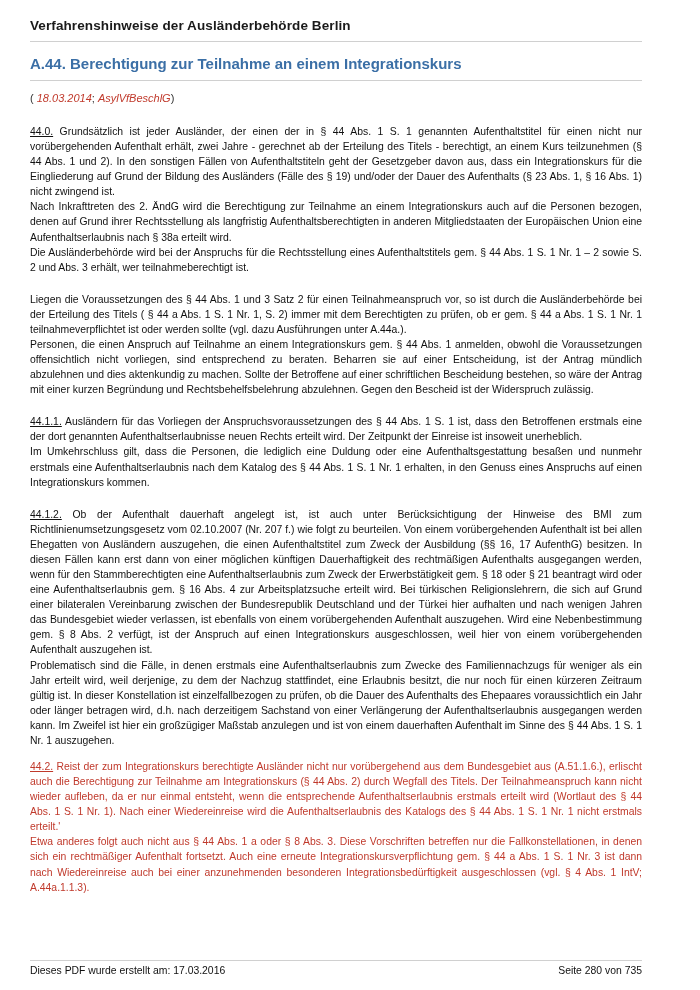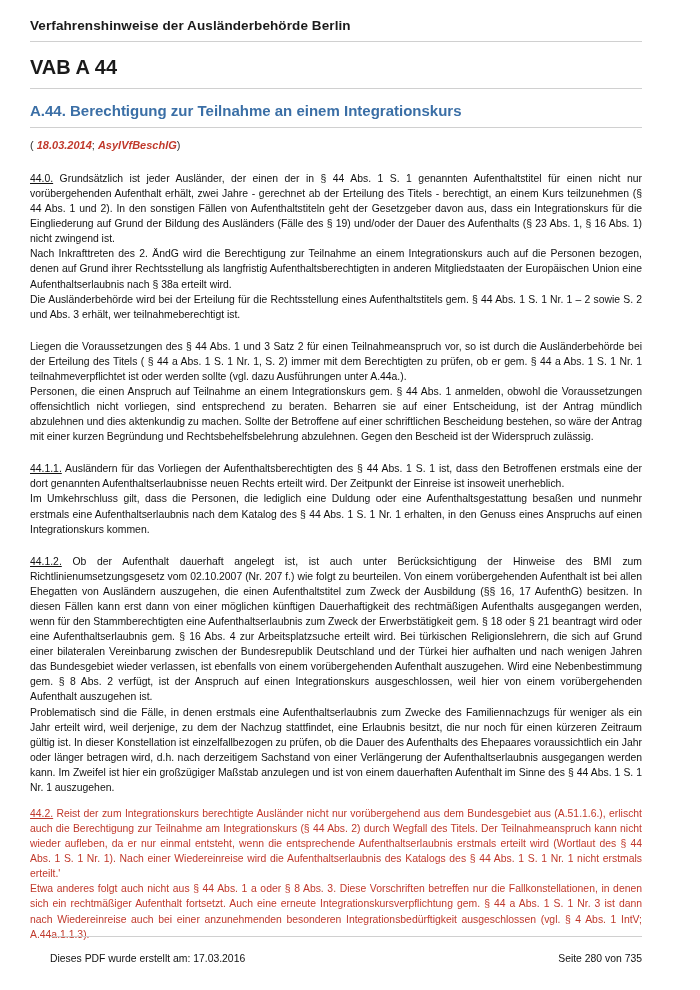--- a/index.html
+++ b/index.html
@@ -46,21 +46,21 @@
     border-bottom: 1px solid #d0d0d0;
   }
   .doc-meta {
     margin-top: 11px;
     font-size: 11px;
     color: #333;
   }
   .doc-meta .meta-ital {
     color: #c0392b;
     font-style: italic;
-    font-weight: bold;
+    font-weight: normal;
   }
   .body-text {
     margin-top: 20px;
     font-size: 10.4px;
     line-height: 1.45;
     text-align: justify;
     color: #111;
   }
   .para {
     margin-bottom: 11px;
@@ -81,56 +81,54 @@
     color: #c0392b;
     margin-top: 12px;
   }
   .red-ital {
     color: #c0392b;
   }
   .footer {
     position: absolute;
     left: 30px;
     right: 30px;
-    bottom: 26px;
+    bottom: 14px;
     border-top: 1px solid #d0d0d0;
-    padding-top: 16px;
+    padding-top: 4px;
     font-size: 10.4px;
     color: #111;
     display: flex;
     justify-content: space-between;
-    margin-left: 20px;
   }
 </style>
 </head>
 <body>
 
 <div class="page">
 
   <div class="doc-header">Verfahrenshinweise der Ausländerbehörde Berlin</div>
 
-  <div class="doc-title">VAB A 44</div>
 
   <div class="doc-subtitle">A.44. Berechtigung zur Teilnahme an einem Integrationskurs</div>
 
   <div class="doc-meta"><span>( </span><span class="meta-ital">18.03.2014</span><span>; </span><span class="meta-ital">AsylVfBeschlG</span><span>)</span></div>
 
   <div class="body-text">
 
     <div class="para tight"><b class="u">44.0.</b><span> Grundsätzlich ist jeder Ausländer, der einen der in </span><b>§ 44 Abs. 1 S. 1 genannten Aufenthaltstitel</b><span> für einen nicht nur vorübergehenden Aufenthalt erhält, zwei Jahre  - gerechnet ab der Erteilung des Titels -  berechtigt, an einem Kurs teilzunehmen (§ 44 Abs. 1 und 2). In den sonstigen Fällen von Aufenthaltstiteln geht der Gesetzgeber davon aus, dass ein Integrationskurs für die Eingliederung auf Grund der Bildung des Ausländers (Fälle des § 19) und/oder der Dauer des Aufenthalts (§ 23 Abs. 1, § 16 Abs. 1) nicht zwingend ist.</span></div>
 
     <div class="para tight">Nach Inkrafttreten des 2. ÄndG wird die Berechtigung zur Teilnahme an einem Integrationskurs auch auf die Personen bezogen, denen auf Grund ihrer Rechtsstellung als langfristig Aufenthaltsberechtigten in anderen Mitgliedstaaten der Europäischen Union eine Aufenthaltserlaubnis nach § 38a erteilt wird.</div>
 
-    <div class="para gap"><span>Die Ausländerbehörde wird </span><b>bei</b><span> der </span><b>Erteilung</b><span> für die </span><b>Rechtsstellung</b><span> eines Aufenthaltstitels gem. § 44 Abs. 1 S. 1 Nr. 1 – 2 sowie S. 2 und Abs. 3 </span><b>erhält</b><span>, wer teilnahmeberechtigt ist.</span></div>
+    <div class="para gap"><span>Die Ausländerbehörde wird </span><b>bei</b><span> der </span><b>Anspruchs</b><span> für die </span><b>Rechtsstellung</b><span> eines Aufenthaltstitels gem. § 44 Abs. 1 S. 1 Nr. 1 – 2 sowie S. 2 und Abs. 3 </span><b>erhält</b><span>, wer teilnahmeberechtigt ist.</span></div>
 
     <div class="para tight"><span>Liegen die Voraussetzungen des § 44 Abs. 1 und 3 Satz 2 für einen </span><b>Teilnahmeanspruch</b><span> vor, so ist durch die Ausländerbehörde bei der Erteilung des Titels ( § 44 a Abs. 1 S. 1 Nr. 1, S. 2) </span><b>immer</b><span> mit dem Berechtigten </span><b>zu prüfen, ob</b><span> er gem. § 44 a Abs. 1 S. 1 Nr. 1 </span><b>teilnahmeverpflichtet</b><span> ist oder werden sollte (vgl. dazu Ausführungen unter A.44a.).</span></div>
 
     <div class="para gap"><span>Personen, die einen </span><b>Anspruch auf Teilnahme</b><span> an einem Integrationskurs gem. § 44 Abs. 1 </span><b>anmelden</b><span>, obwohl die </span><b>Voraussetzungen offensichtlich nicht</b><span> vorliegen, sind entsprechend zu beraten. Beharren sie auf einer Entscheidung, ist der Antrag mündlich abzulehnen und dies aktenkundig zu machen. Sollte der Betroffene auf einer schriftlichen Bescheidung bestehen, so wäre der Antrag mit einer kurzen Begründung und Rechtsbehelfsbelehrung abzulehnen. Gegen den Bescheid ist der Widerspruch zulässig.</span></div>
 
-    <div class="para tight"><b class="u">44.1.1.</b><span> Ausländern für das Vorliegen der </span><b>Aufenthaltsberechtigten</b><span> des § 44 Abs. 1 S. 1 ist, dass den Betroffenen </span><b>erstmals</b><span> eine der dort genannten Aufenthaltserlaubnisse neuen Rechts erteilt wird. Der Zeitpunkt der Einreise ist insoweit unerheblich.</span></div>
+    <div class="para tight"><b class="u">44.1.1.</b><span> Ausländern für das Vorliegen der </span><b>Anspruchsvoraussetzungen</b><span> des § 44 Abs. 1 S. 1 ist, dass den Betroffenen </span><b>erstmals</b><span> eine der dort genannten Aufenthaltserlaubnisse neuen Rechts erteilt wird. Der Zeitpunkt der Einreise ist insoweit unerheblich.</span></div>
 
     <div class="para gap"><span>Im Umkehrschluss gilt, dass die Personen, die lediglich eine </span><b>Duldung</b><span> oder eine </span><b>Aufenthaltsgestattung</b><span> besaßen und nunmehr erstmals eine Aufenthaltserlaubnis nach dem Katalog des § 44 Abs. 1 S. 1 Nr. 1 erhalten, in den Genuss eines Anspruchs auf einen Integrationskurs kommen.</span></div>
 
     <div class="para tight"><b class="u">44.1.2.</b><span> Ob der </span><b>Aufenthalt dauerhaft angelegt</b><span> ist, ist auch unter Berücksichtigung der Hinweise des BMI zum Richtlinienumsetzungsgesetz vom 02.10.2007 (Nr. 207 f.) wie folgt zu beurteilen. Von einem vorübergehenden Aufenthalt ist bei allen Ehegatten von Ausländern auszugehen, die einen </span><b>Aufenthaltstitel zum Zweck der Ausbildung (§§ 16, 17 AufenthG)</b><span> besitzen.  </span><b>In diesen Fällen</b><span> kann erst dann von einer möglichen künftigen Dauerhaftigkeit des rechtmäßigen Aufenthalts ausgegangen werden, wenn  </span><b>für den Stammberechtigten</b><span> eine Aufenthaltserlaubnis zum Zweck der Erwerbstätigkeit gem. § 18 oder § 21 beantragt wird oder eine Aufenthaltserlaubnis gem. § 16 Abs. 4 zur Arbeitsplatzsuche erteilt wird. Bei </span><b>türkischen Religionslehrern</b><span>, die sich auf Grund einer bilateralen Vereinbarung zwischen der Bundesrepublik Deutschland und der Türkei hier aufhalten und nach wenigen Jahren das Bundesgebiet wieder verlassen, ist ebenfalls von einem vorübergehenden Aufenthalt auszugehen.  Wird eine Nebenbestimmung gem. § 8 Abs. 2 verfügt, ist der Anspruch auf einen Integrationskurs ausgeschlossen, weil hier von einem vorübergehenden Aufenthalt auszugehen ist.</span></div>
 
 
     <div class="para"><span>Problematisch sind die Fälle, in denen erstmals eine Aufenthaltserlaubnis zum Zwecke des Familiennachzugs für </span><b>weniger als</b><span> ein Jahr erteilt wird, weil derjenige, zu dem der Nachzug stattfindet, eine Erlaubnis besitzt, die nur noch für einen kürzeren Zeitraum gültig ist.  In dieser Konstellation ist einzelfallbezogen zu prüfen, ob die Dauer des Aufenthalts des Ehepaares voraussichtlich ein Jahr </span><b>oder länger</b><span> betragen wird, d.h. nach derzeitigem Sachstand von einer Verlängerung der Aufenthaltserlaubnis ausgegangen werden kann. Im Zweifel ist hier ein großzügiger Maßstab anzulegen und ist von einem dauerhaften Aufenthalt im Sinne des § 44 Abs. 1 S. 1 Nr. 1 auszugehen.</span></div>
 
     <div class="para tight"><b class="u red">44.2.</b><span class="red-ital"> Reist der zum Integrationskurs berechtigte Ausländer nicht nur vorübergehend aus dem Bundesgebiet aus (A.51.1.6.), erlischt auch die Berechtigung zur Teilnahme am Integrationskurs (§ 44 Abs. 2) durch Wegfall des Titels. Der Teilnahmeanspruch kann nicht wieder aufleben, da er nur einmal entsteht, wenn die entsprechende Aufenthaltserlaubnis erstmals erteilt wird (Wortlaut des § 44 Abs. 1 S. 1 Nr. 1). Nach einer Wiedereinreise wird die Aufenthaltserlaubnis des Katalogs des § 44 Abs. 1 S. 1 Nr. 1 nicht erstmals erteilt.'</span></div>
 

